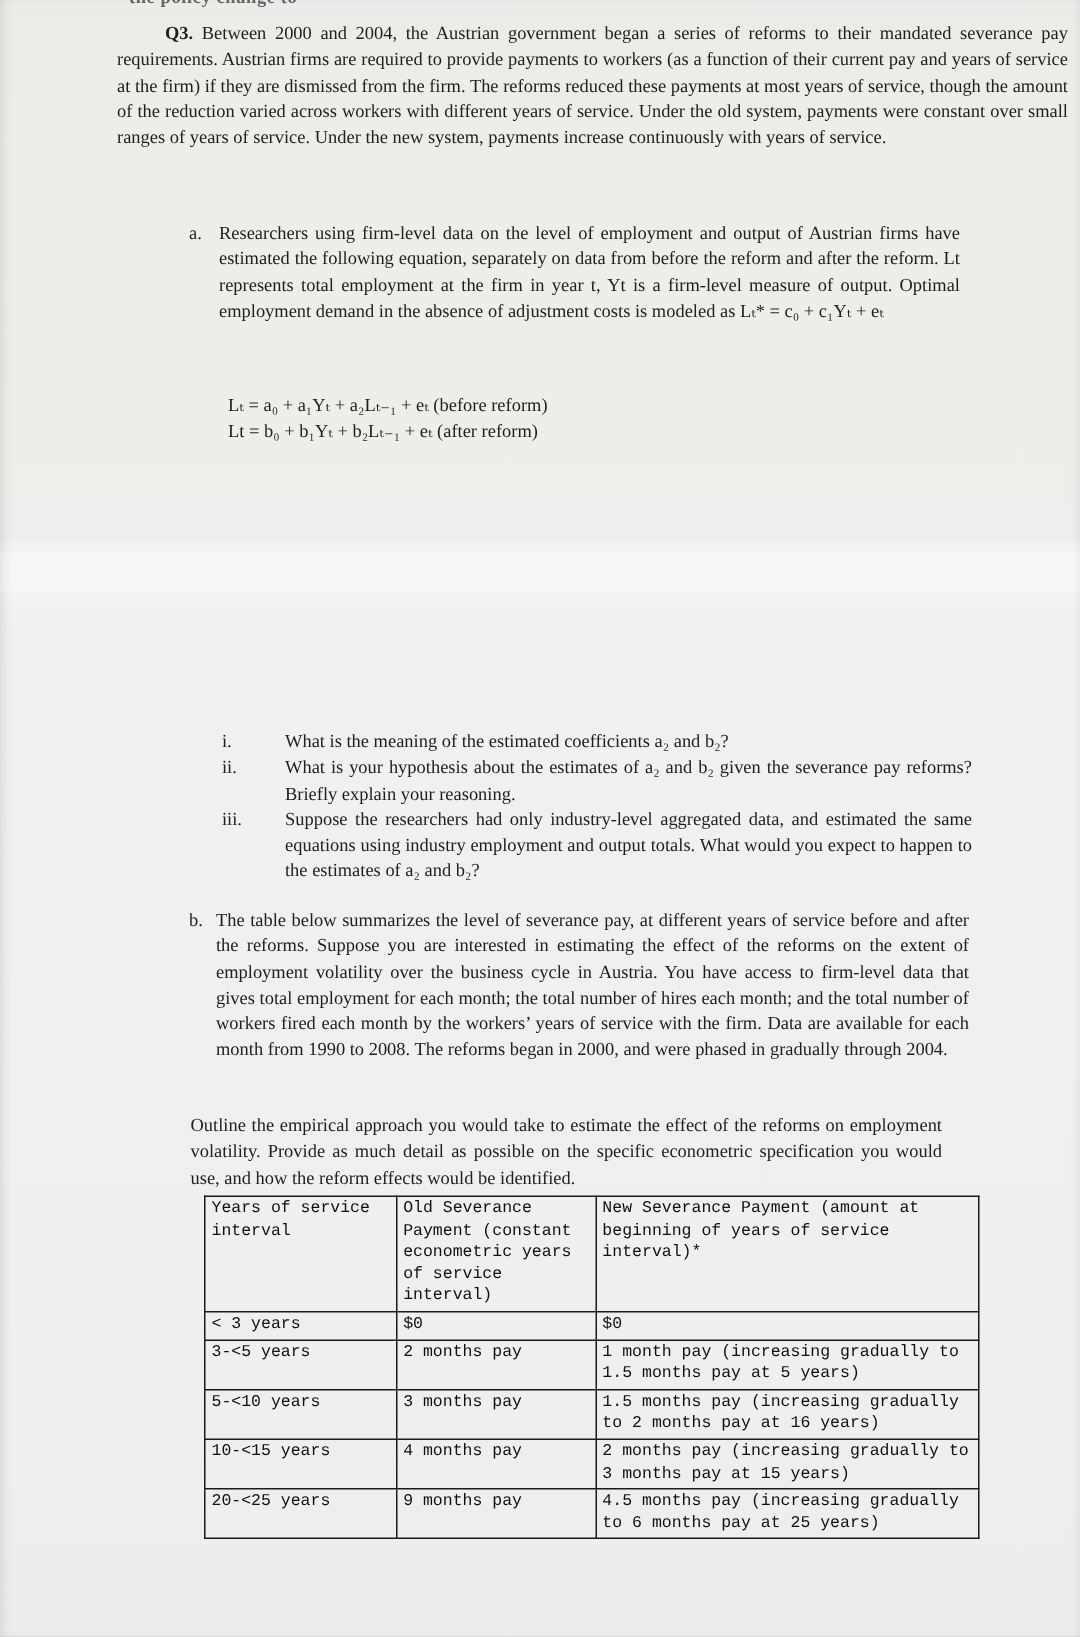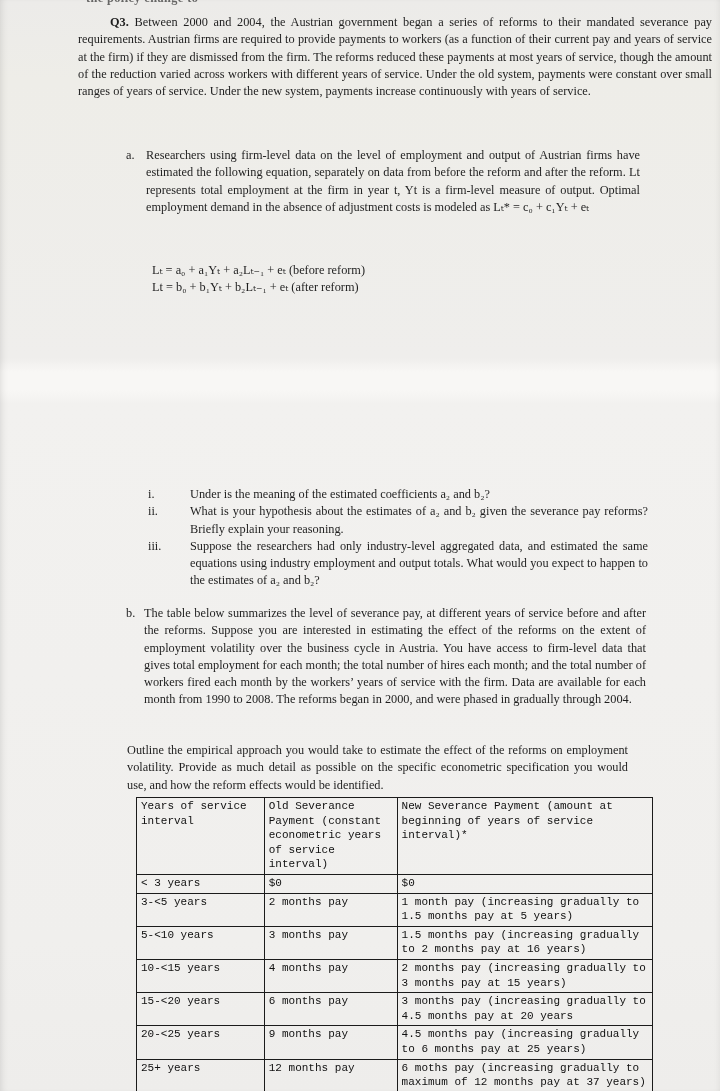--- a/index.html
+++ b/index.html
@@ -77,21 +77,21 @@
   </div>
 
   <div class="equations">
     <div>Lₜ = a₀ + a₁Yₜ + a₂Lₜ₋₁ + eₜ (before reform)</div>
     <div>Lt = b₀ + b₁Yₜ + b₂Lₜ₋₁ + eₜ (after reform)</div>
   </div>
 
   <div class="subqs">
     <div class="subq">
       <span class="subq-label">i.</span>
-      <span class="subq-text">Under is the meaning of the estimated coefficients a₂ and b₂?</span>
+      <span class="subq-text">What is the meaning of the estimated coefficients a₂ and b₂?</span>
     </div>
     <div class="subq">
       <span class="subq-label">ii.</span>
       <span class="subq-text">What is your hypothesis about the estimates of a₂ and b₂ given the severance pay reforms? Briefly explain your reasoning.</span>
     </div>
     <div class="subq">
       <span class="subq-label">iii.</span>
       <span class="subq-text">Suppose the researchers had only industry-level aggregated data, and estimated the same equations using industry employment and output totals. What would you expect to happen to the estimates of a₂ and b₂?</span>
     </div>
   </div>
@@ -130,31 +130,21 @@
           <td>5-&lt;10 years</td>
           <td>3 months pay</td>
           <td>1.5 months pay (increasing gradually to 2 months pay at 16 years)</td>
         </tr>
         <tr class="row-double">
           <td>10-&lt;15 years</td>
           <td>4 months pay</td>
           <td>2 months pay (increasing gradually to 3 months pay at 15 years)</td>
         </tr>
         <tr class="row-double">
-          <td>15-&lt;20 years</td>
-          <td>6 months pay</td>
-          <td>3 months pay (increasing gradually to 4.5 months pay at 20 years</td>
-        </tr>
-        <tr class="row-double">
           <td>20-&lt;25 years</td>
           <td>9 months pay</td>
           <td>4.5 months pay (increasing gradually to 6 months pay at 25 years)</td>
-        </tr>
-        <tr class="row-double">
-          <td>25+ years</td>
-          <td>12 months pay</td>
-          <td>6 moths pay (increasing gradually to maximum of 12 months pay at 37 years)</td>
         </tr>
       </tbody>
     </table>
   </div>
 
 </div>
 
 </body></html>

